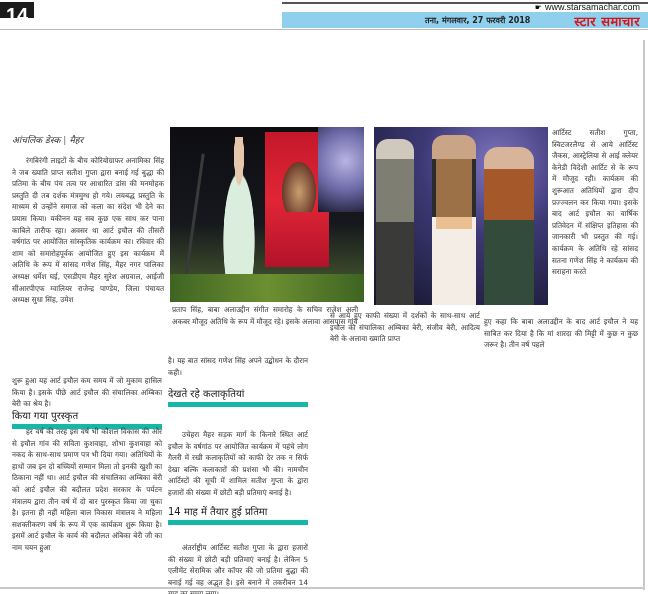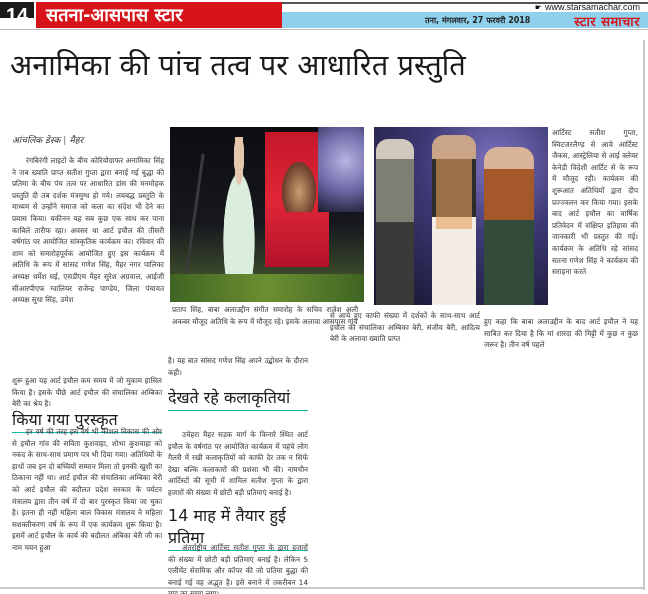--- a/index.html
+++ b/index.html
@@ -25,21 +25,21 @@
     .byline { position: absolute; left: 12px; top: 133px; font-size: 9px; color: #333; font-style: italic; }
     .byline .sep { margin: 0 3px; color: #666; }
 
     
     .para { font-size: 7.2px; line-height: 11.6px; color: #333; text-align: justify; }
     .indent { text-indent: 14px; }
     .col1-a { position: absolute; left: 12px; top: 155px; width: 152px; }
     .col1-b { position: absolute; left: 12px; top: 375px; width: 150px; }
     .col1-c { position: absolute; left: 12px; top: 426px; width: 150px; }
 
-    .subhead { position: absolute; font-size: 16px; color: #1a1a1a; padding-bottom: 2px; border-bottom: 1px solid #14b8a6; }
+    .subhead { position: absolute; font-size: 10px; color: #1a1a1a; padding-bottom: 2px; border-bottom: 5px solid #14b8a6; }
     .sub1 { left: 12px; top: 408px; width: 150px; }
     .sub2 { left: 168px; top: 386px; width: 140px; }
     .sub3 { left: 168px; top: 504px; width: 140px; }
 
     
     .photo { position: absolute; overflow: hidden; }
     .photo1 { left: 170px; top: 127px; width: 194px; height: 175px; background: linear-gradient(to bottom, #0d0d12 0%, #16181d 55%, #3b4a2a 85%, #546b30 100%); }
     .photo1 .stage { position: absolute; left: 95px; top: 5px; width: 64px; height: 135px; background: linear-gradient(180deg, #c4182a, #e02636 50%, #b3122a); }
     .photo1 .buddha { position: absolute; left: 112px; top: 35px; width: 34px; height: 50px; background: radial-gradient(ellipse at 50% 60%, #c9a070 0%, #6b3a2a 70%, transparent 72%); }
     .photo1 .tree { position: absolute; left: 148px; top: 0; width: 46px; height: 85px; background: radial-gradient(circle at 60% 40%, #b8b4e2 0%, #6e6aa8 50%, #1a1a30 100%); }
@@ -63,33 +63,32 @@
     .col-right-b { position: absolute; left: 484px; top: 316px; width: 154px; }
 
     .vrule { position: absolute; left: 643px; top: 40px; width: 2px; height: 550px; background: #c8c8c8; }
     .hrule { position: absolute; left: 0; top: 587px; width: 645px; height: 2px; background: #c8c8c8; }
   </style>
 </head>
 <body>
 
 <div class="masthead">
   <div class="page-num">14</div>
-  <div class="section-band">सतना-आसपास स्टार</div>
   <div class="top-rule"></div>
   <div class="blue-band"></div>
   <div class="website">
     <span class="hand">☛</span><span>www.starsamachar.com</span>
   </div>
   <div class="dateline">तना, मंगलवार, 27 फरवरी 2018</div>
   <div class="brand">स्टार समाचार</div>
 </div>
 <div class="masthead-rule"></div>
 
 <h1 class="headline">
-  <span>अनामिका की पांच तत्व पर आधारित प्रस्तुति</span><br>
+  <br>
 </h1>
 
 <div class="byline">
   <span>आंचलिक डेस्क</span><span class="sep">|</span><span>मैहर</span>
 </div>
 
 <p class="para indent col1-a">रंगबिरंगी लाइटों के बीच कोरियोग्राफर अनामिका सिंह ने जब ख्याति प्राप्त सतीश गुप्ता द्वारा बनाई गई बुद्धा की प्रतिमा के बीच पंच तत्व पर आधारित डांस की मनमोहक प्रस्तुति दी तब दर्शक मंत्रमुग्ध हो गये। लयबद्ध प्रस्तुति के माध्यम से उन्होंने समाज को कला का संदेश भी देने का प्रयास किया। यकीनन यह सब कुछ एक साथ कर पाना काबिले तारीफ रहा। अवसर था आर्ट इचौल की तीसरी वर्षगांठ पर आयोजित सांस्कृतिक कार्यक्रम का। रविवार की शाम को समारोहपूर्वक आयोजित हुए इस कार्यक्रम में अतिथि के रूप में सांसद गणेश सिंह, मैहर नगर पालिका अध्यक्ष धर्मेश घई, एसडीएम मैहर सुरेश अग्रवाल, आईजी सीआरपीएफ ग्वालियर राजेन्द्र पाण्डेय, जिला पंचायत अध्यक्ष सुधा सिंह, उमेश</p>
 <p class="para col1-b">शुरू हुआ यह आर्ट इचौल कम समय में जो मुकाम हासिल किया है। इसके पीछे आर्ट इचौल की संचालिका अम्बिका बेरी का श्रेय है।</p>
 <div class="subhead sub1">किया गया पुरस्कृत</div>
 <p class="para indent col1-c">हर वर्ष की तरह इस वर्ष भी कौशल विकास की ओर से इचौल गांव की सविता कुशवाहा, शोभा कुशवाहा को नकद के साथ-साथ प्रमाण पत्र भी दिया गया। अतिथियों के हाथों जब इन दो बच्चियों सम्मान मिला तो इनकी खुशी का ठिकाना नहीं था। आर्ट इचौल की संचालिका अम्बिका बेरी को आर्ट इचौल की बदौलत प्रदेश सरकार के पर्यटन मंत्रालय द्वारा तीन वर्ष में दो बार पुरस्कृत किया जा चुका है। इतना ही नहीं महिला बाल विकास मंत्रालय ने महिला सशक्तीकरण वर्ष के रूप में एक कार्यक्रम शुरू किया है। इसमें आर्ट इचौल के कार्य की बदौलत अंबिका बेरी जी का नाम चयन हुआ</p>

